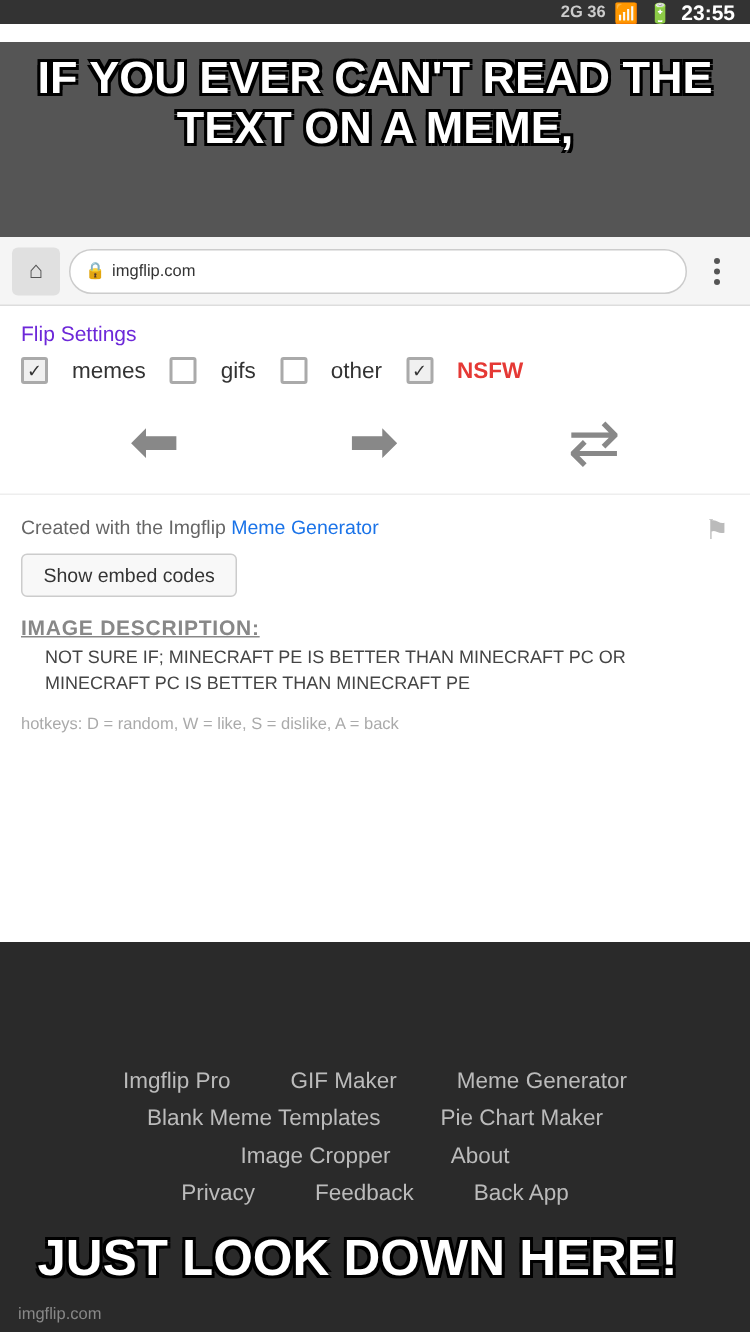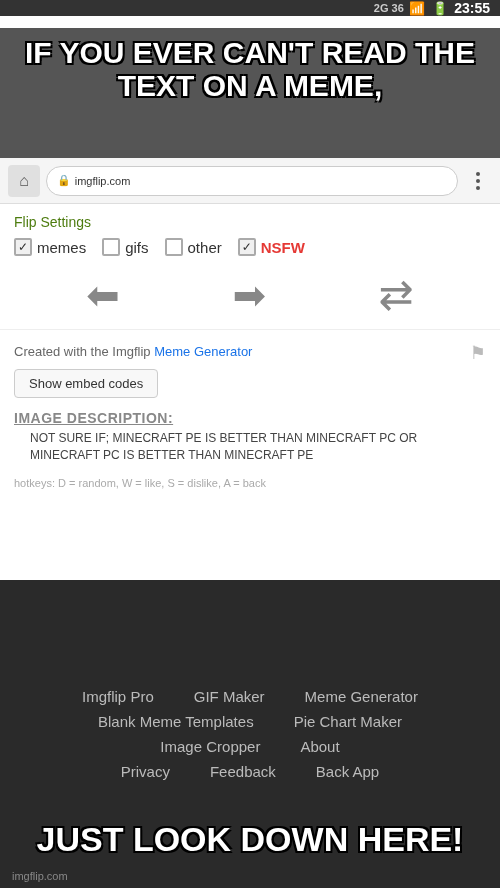--- a/index.html
+++ b/index.html
@@ -124,33 +124,33 @@
     
     .flip-settings {
       position: absolute;
       top: 204px; left: 0; right: 0;
       background: #fff;
       border-bottom: 1px solid #e0e0e0;
       padding: 10px 14px 8px 14px;
     }
     .flip-settings-title {
       font-size: 14px;
-      color: #4d7c0f;
+      color: #6d28d9;
       font-weight: 500;
       margin-bottom: 8px;
     }
     .flip-options {
       display: flex;
       align-items: center;
       gap: 16px;
     }
     .flip-option {
       display: flex;
       align-items: center;
-      gap: 5px;
+      gap: 16px;
       font-size: 15px;
       color: #333;
     }
     .checkbox {
       width: 18px; height: 18px;
       border: 2px solid #aaa;
       border-radius: 2px;
       display: flex; align-items: center; justify-content: center;
       font-size: 13px;
       color: #555;
@@ -247,21 +247,21 @@
     .hotkeys {
       font-size: 11px;
       color: #aaa;
       line-height: 1.4;
     }
 
     
     .footer {
       position: absolute;
       bottom: 0; left: 0; right: 0;
-      height: 308px;
+      height: 260px;
       background: #2a2a2a;
       display: flex;
       flex-direction: column;
       align-items: center;
       justify-content: center;
       padding: 20px;
       gap: 8px;
       overflow: hidden;
     }
     .footer-row {
@@ -279,21 +279,21 @@
 
     .meme-bottom-text {
       position: absolute;
       bottom: 30px; left: 50%;
       transform: translateX(-50%);
       font-family: Impact, Arial Black, sans-serif;
       font-size: 34px;
       font-weight: 900;
       color: #fff;
       text-shadow: 2px 2px 0 #000, -2px -2px 0 #000, 2px -2px 0 #000, -2px 2px 0 #000;
-      text-align: center;
+      text-align: left;
       width: 90%;
       line-height: 1.1;
       white-space: pre-line;
       z-index: 50;
     }
     .imgflip-watermark {
       position: absolute;
       bottom: 6px;
       left: 12px;
       color: #888;

